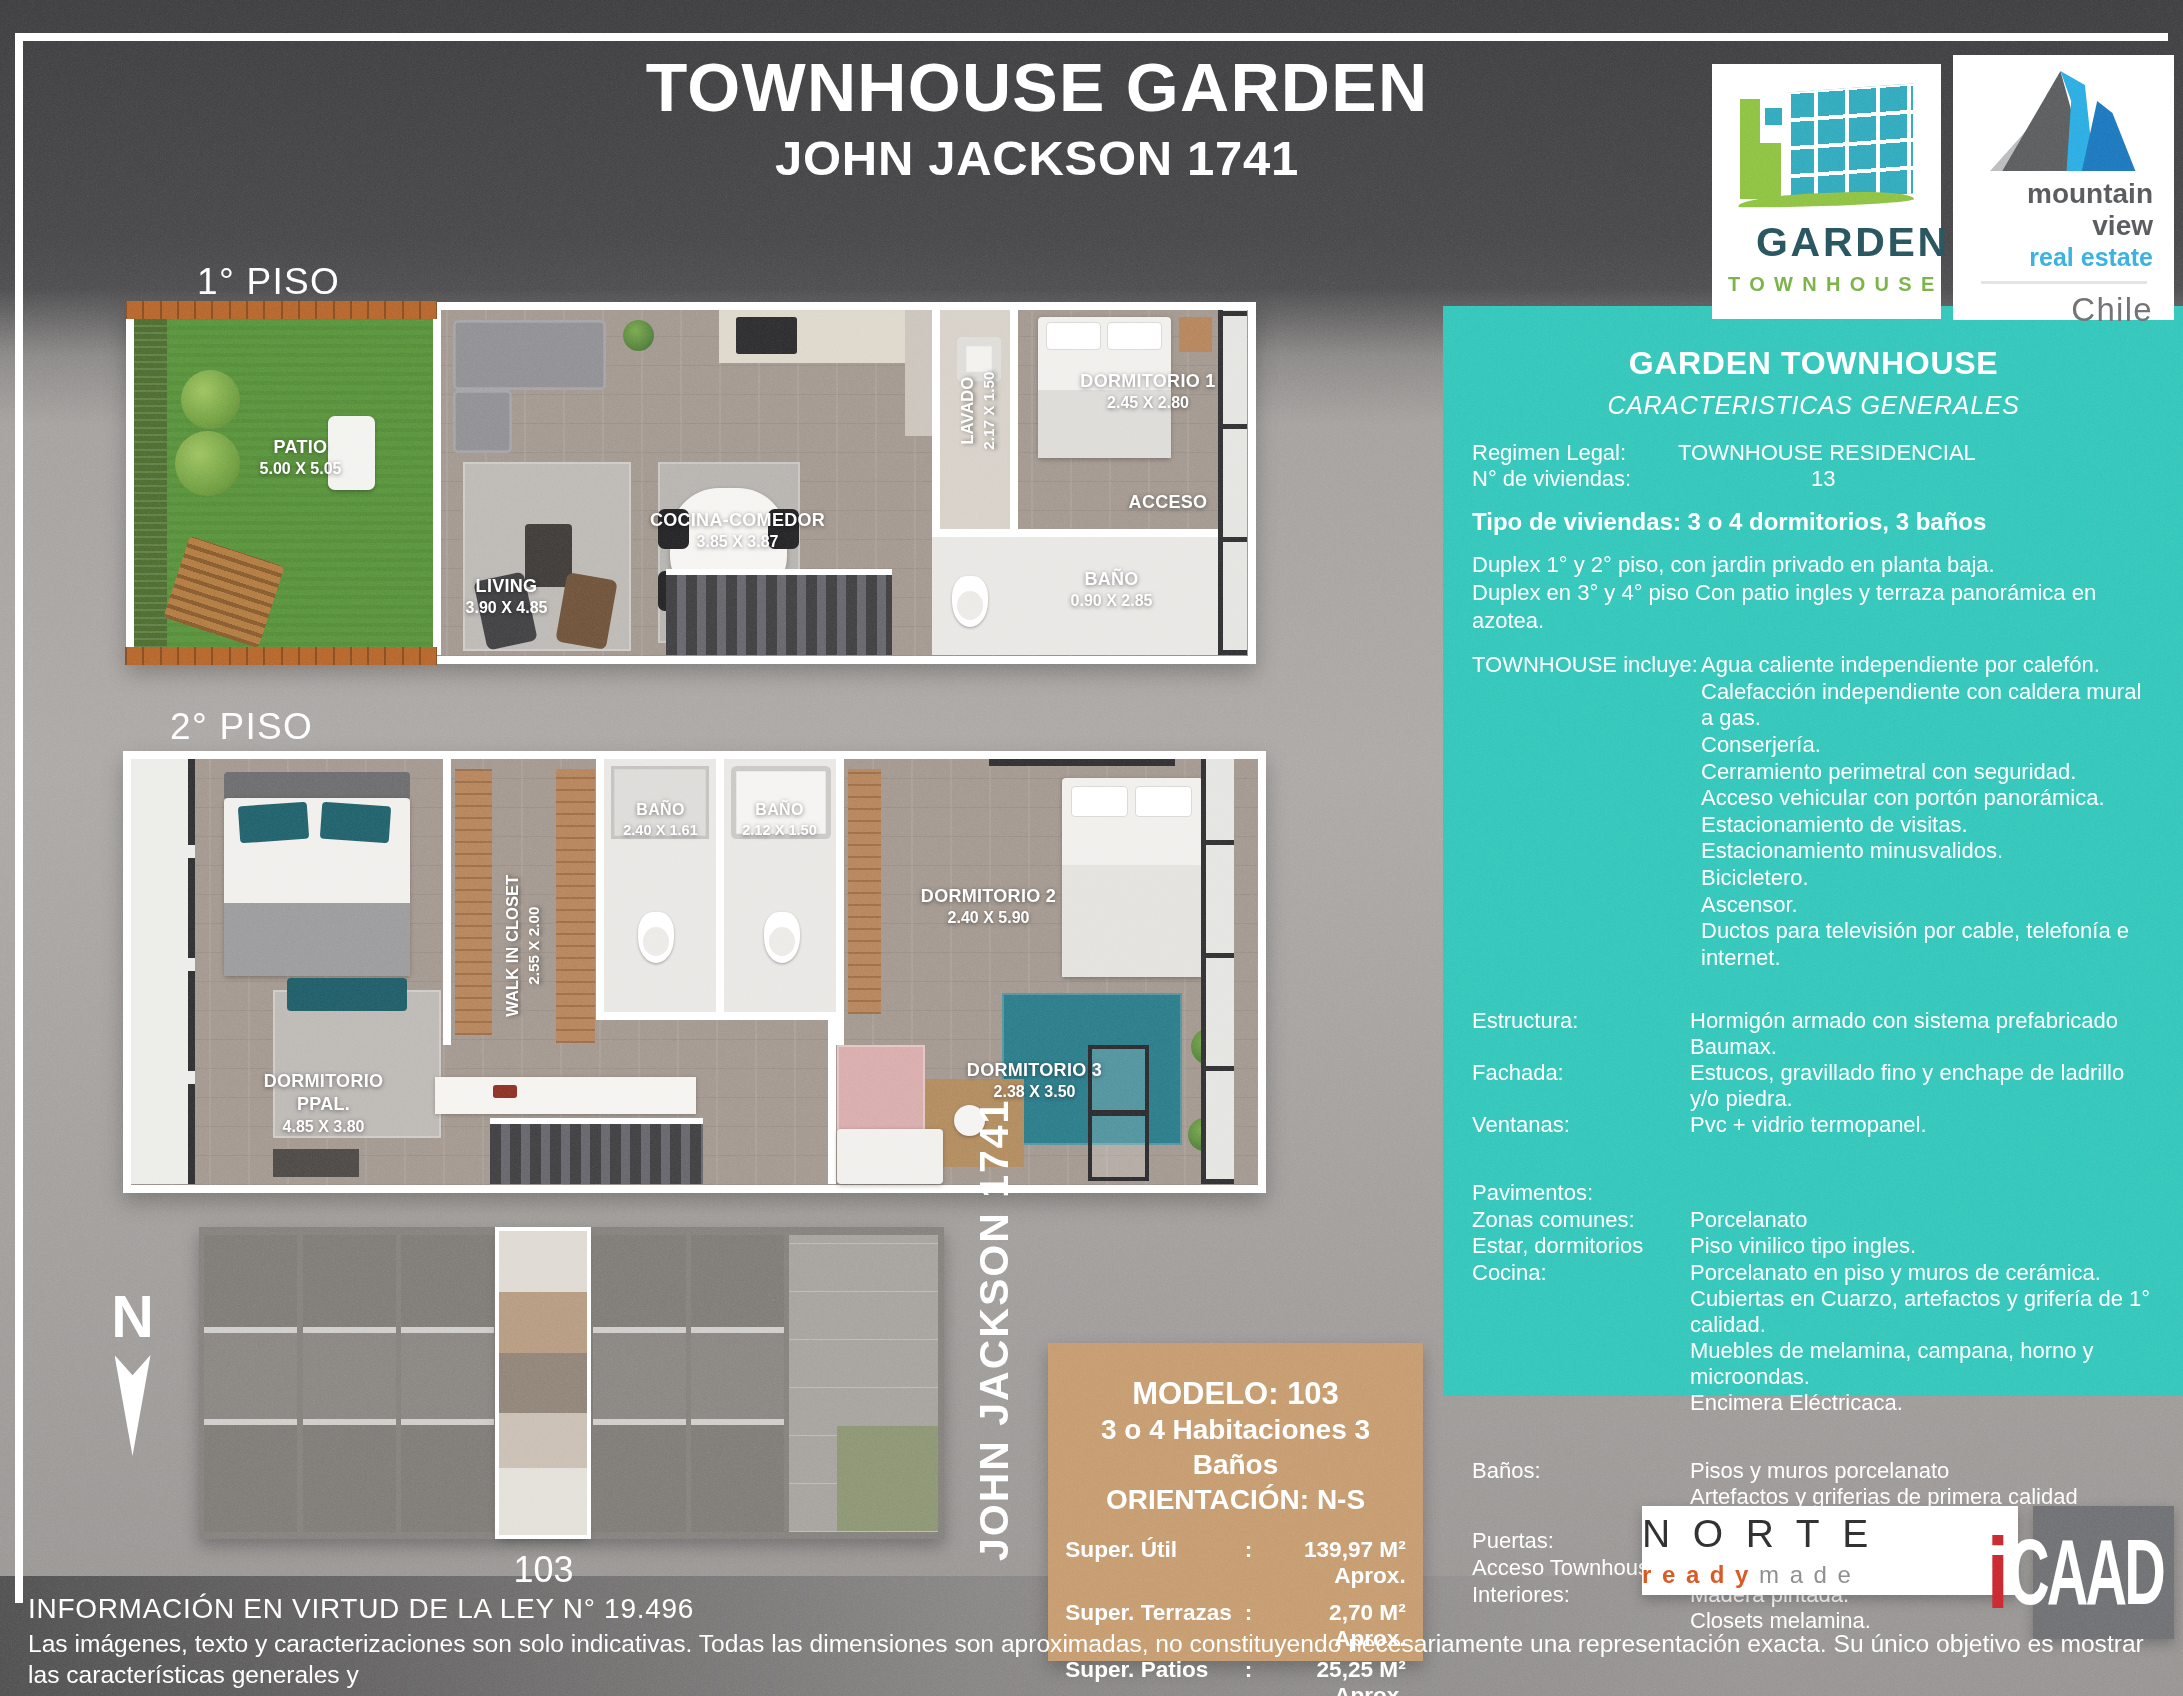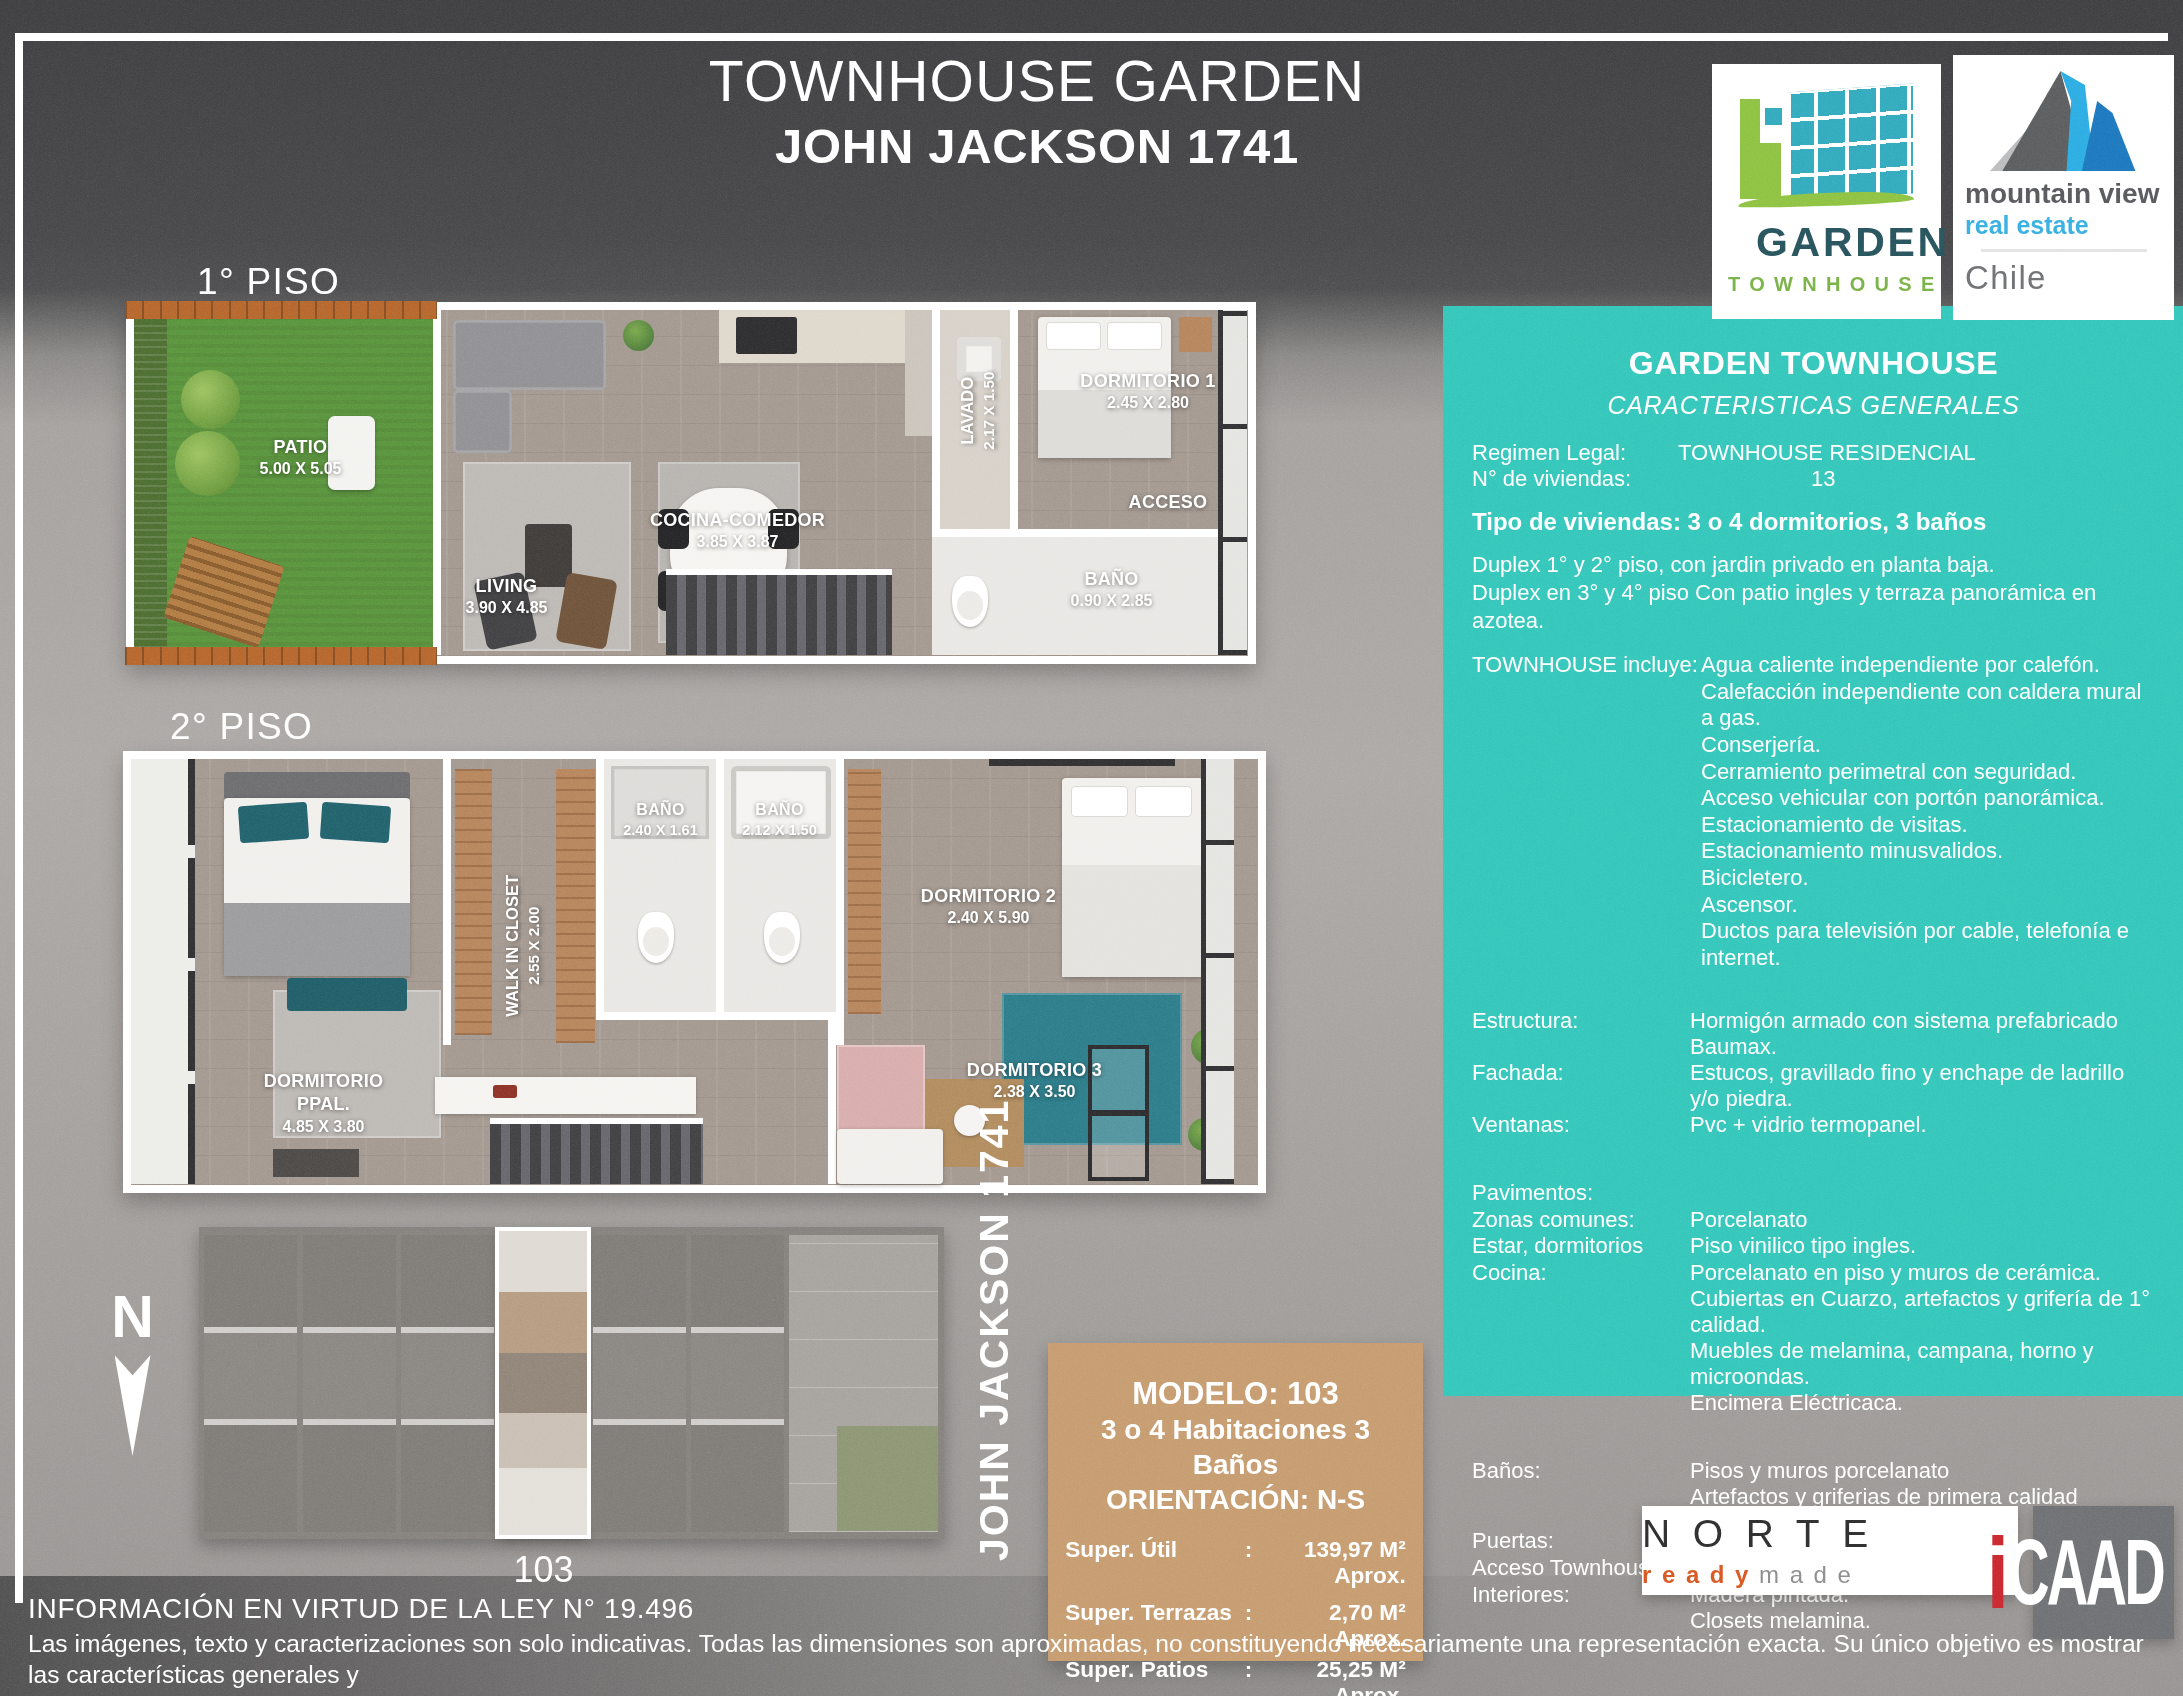--- a/index.html
+++ b/index.html
@@ -8,36 +8,36 @@
     font-family:"Liberation Sans","DejaVu Sans",sans-serif;
     background:linear-gradient(180deg,#3c3c3e 0%,#454547 14%,#4b4b4d 17%,#8a8886 21%,#a3a09d 25%,#aaa7a4 45%,#a19e9b 70%,#969391 100%);}
   .bg-bottom{position:absolute;left:0;top:1576px;width:100%;height:121px;
     background:linear-gradient(90deg,rgba(35,35,37,.62),rgba(90,90,92,.28) 45%,rgba(140,140,142,.10) 80%);}
   .noise{position:absolute;inset:0;width:100%;height:100%;opacity:.5;mix-blend-mode:soft-light;pointer-events:none;z-index:60;}
   .frame-top{position:absolute;left:15.3px;top:33px;width:2153px;height:8px;background:#fff;z-index:5;}
   .frame-left{position:absolute;left:15.3px;top:33px;width:8px;height:1570px;background:#fff;z-index:5;}
 
   
   .hdr{position:absolute;left:1037px;top:48px;transform:translateX(-50%);text-align:center;color:#fff;z-index:6;white-space:nowrap;}
-  .hdr .t1{font-size:57px;font-weight:normal;letter-spacing:1.3px;}
+  .hdr .t1{font-size:68px;font-weight:bold;letter-spacing:1.3px;}
   .hdr .t2{font-size:49px;font-weight:bold;letter-spacing:0.7px;margin-top:4px;}
 
   
   .card{position:absolute;background:#fff;z-index:6;}
   .garden-card{left:1712px;top:64px;width:229px;height:255px;padding:17.3px 16px;text-align:center;}
   .g-icon{position:relative;width:186px;height:126px;margin:0 auto;}
   .g-wall{position:absolute;left:6.6px;top:17.3px;width:41px;height:100px;background:#8cc13f;}
   .g-notch{position:absolute;left:26.6px;top:17.3px;width:21px;height:44px;background:#fff;}
   .g-sq{position:absolute;left:31px;top:26.6px;width:17.3px;height:17.3px;background:#2fa8bc;}
   .g-grid{position:absolute;left:53px;top:6.6px;width:126px;height:110px;background:#2fa8bc;transform:skewY(-4deg);
      background-image:linear-gradient(90deg,#fff 0 4px,transparent 4px),repeating-linear-gradient(90deg,transparent 0 27px,#fff 27px 31px),repeating-linear-gradient(0deg,transparent 0 24px,#fff 24px 28px);}
   .g-swoosh{position:absolute;left:4px;top:112px;width:176px;height:13.3px;background:#8cc13f;border-radius:50% 40% 45% 55%/80% 70% 30% 20%;transform:rotate(-2deg);}
   .g-name{font-size:41px;font-weight:800;color:#24505a;letter-spacing:2.7px;margin-top:12px;margin-left:28px;}
   .g-sub{font-size:20px;font-weight:bold;color:#76b043;letter-spacing:9.3px;margin-top:6.6px;margin-right:-9.3px;}
-  .mv-card{left:1953px;top:55px;width:221px;height:265px;padding:16px 12px;text-align:left;}
+  .mv-card{left:1953px;top:55px;width:221px;height:265px;padding:16px 21px;text-align:right;}
   .mv-icon{position:relative;width:153px;height:100px;margin:0 auto;}
   .mv-g1{position:absolute;inset:0;background:#b9bbbd;clip-path:polygon(2% 100%,30% 52%,48% 100%);}
   .mv-g2{position:absolute;inset:0;background:#595a5c;clip-path:polygon(10% 100%,48% 0,66% 100%);}
   .mv-c{position:absolute;inset:0;background:#29abe2;clip-path:polygon(48% 0,64% 14%,70% 100%,52% 100%,55% 30%);}
   .mv-b{position:absolute;inset:0;background:#1b75bc;clip-path:polygon(62% 100%,72% 30%,82% 42%,97% 100%);}
   .mv-t1{font-size:28px;color:#55565a;font-weight:bold;margin-top:6.6px;}
   .mv-t2{font-size:25px;color:#35aee0;font-weight:bold;margin-top:1.3px;}
   .mv-div{width:166px;height:3.3px;background:#e3e3e3;margin:9.3px auto 6.6px;}
   .mv-t3{font-size:33px;color:#6d6e71;font-weight:300;letter-spacing:1.3px;}
 

